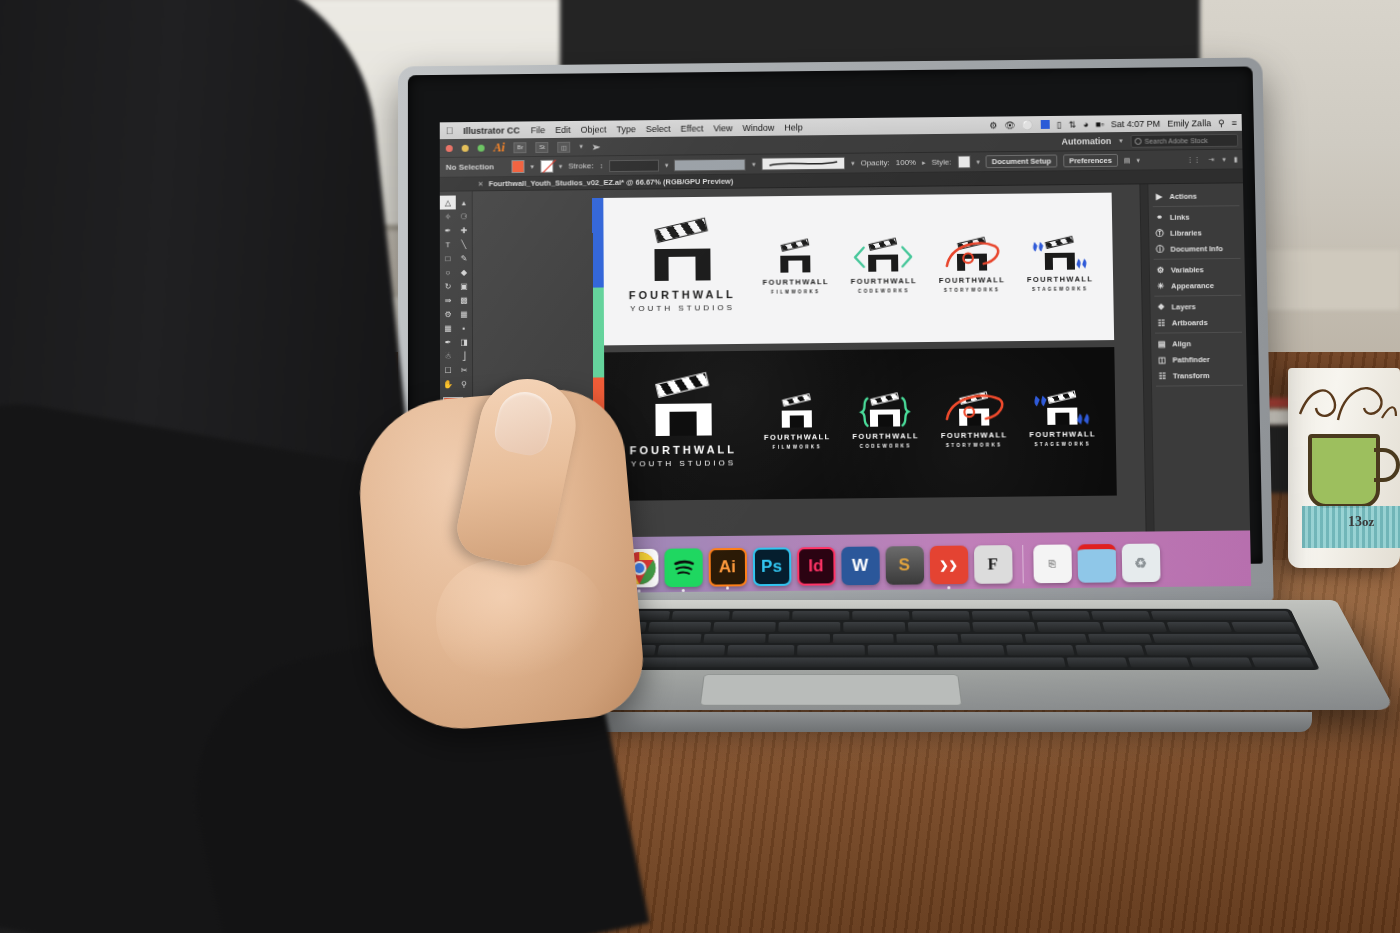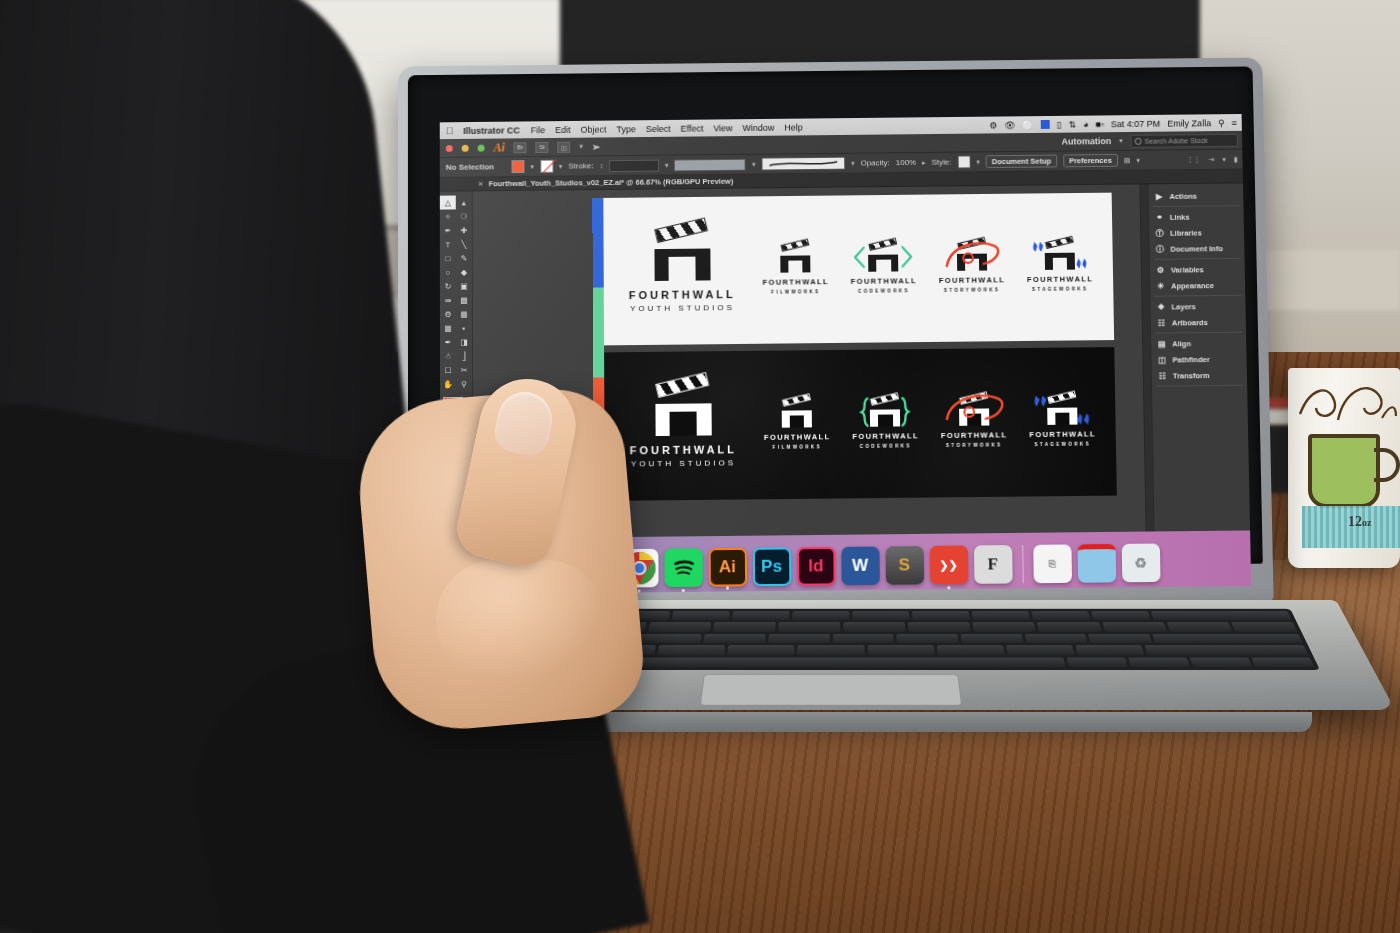--- a/index.html
+++ b/index.html
@@ -83,21 +83,21 @@
   .cup .band {
     position: absolute; left: 14px; top: 138px; width: 100px; height: 42px;
     background: repeating-linear-gradient(90deg,#63b0b4 0 3px, #8fd0d2 3px 6px);
     opacity: .9;
   }
   .cup .oz {
     position: absolute; left: 60px; top: 146px;
     font-size: 14px; font-weight: bold; color: #3a3a3a;
     font-family: "Liberation Serif", serif;
   }
-  .cup .oz small { font-size: 10px; }
+  .cup .oz small { font-size: 13px; }
 
   
   .lid {
     position: absolute; left: 398px; top: 60px; width: 870px; height: 545px;
     background: linear-gradient(100deg, #c3c6c8 0%, #a9adb0 40%, #8e9296 100%);
     border-radius: 16px 16px 6px 6px;
     transform: perspective(1600px) rotateX(2.2deg) rotateZ(-0.6deg);
     box-shadow: 0 18px 40px rgba(0,0,0,0.45);
   }
   .bezel {
@@ -409,21 +409,21 @@
 
   <div class="cup">
     <svg class="swirl" viewBox="0 0 104 58">
       <path d="M6 40 C16 14 34 10 40 26 C46 42 24 48 22 34" fill="none" stroke="#5a3a1c" stroke-width="2.4"></path>
       <path d="M44 46 C50 18 72 6 84 20 C96 34 74 48 70 34" fill="none" stroke="#5a3a1c" stroke-width="2.4"></path>
       <path d="M88 44 C96 30 102 30 102 42" fill="none" stroke="#5a3a1c" stroke-width="2.2"></path>
     </svg>
     <div class="mug"></div>
     <div class="mug-handle"></div>
     <div class="band"></div>
-    <div class="oz"><span>12</span><small>oz</small></div>
+    <div class="oz"><span>13</span><small>oz</small></div>
   </div>
 
   <div class="lid">
     <div class="camera"></div>
     <div class="bezel">
 
       <div class="screen">
         <div class="screen-inner">
 
           <div class="menubar">

